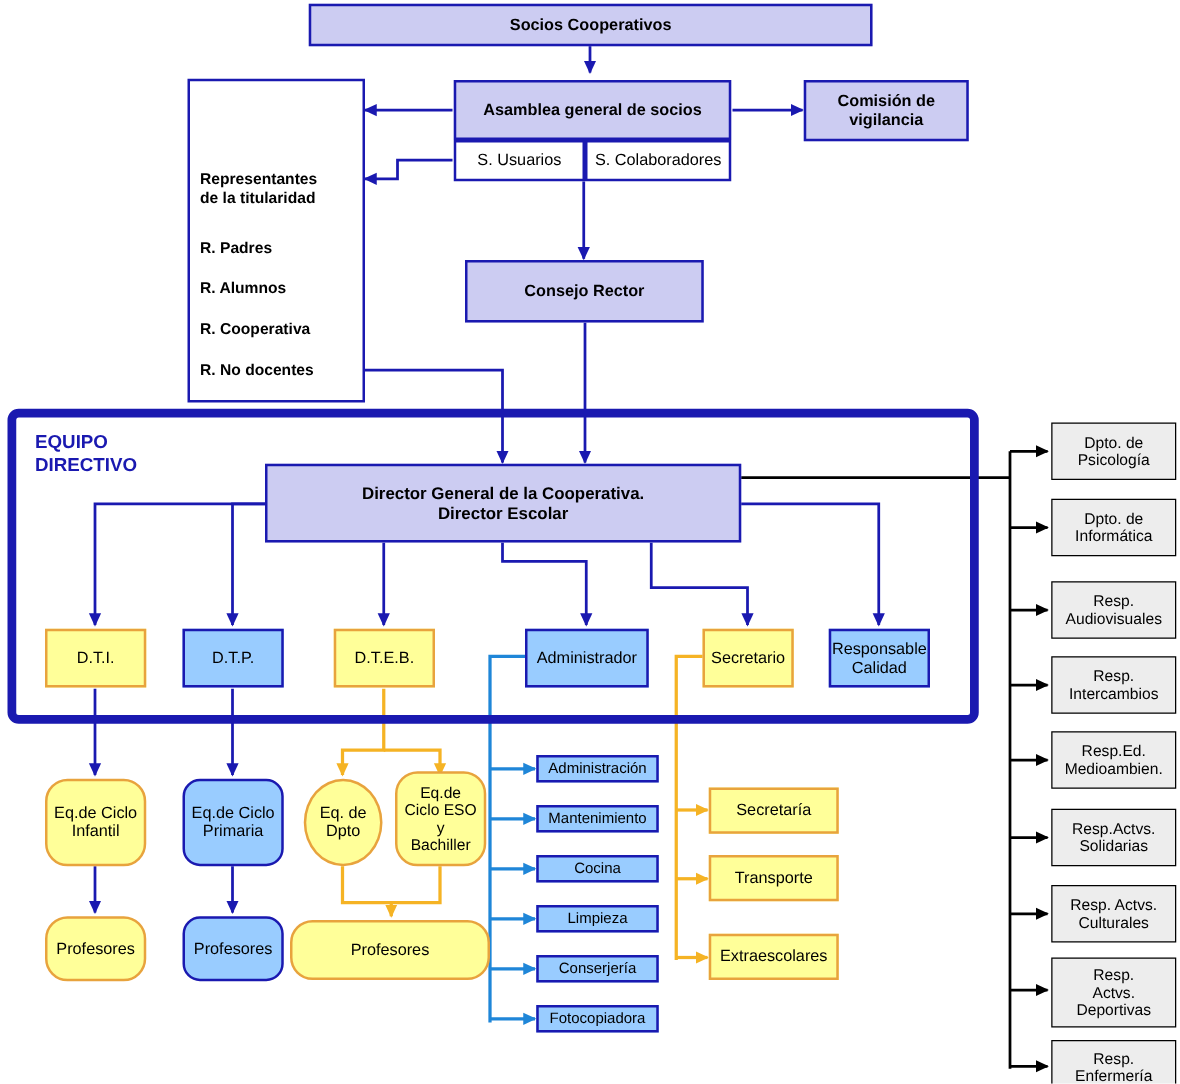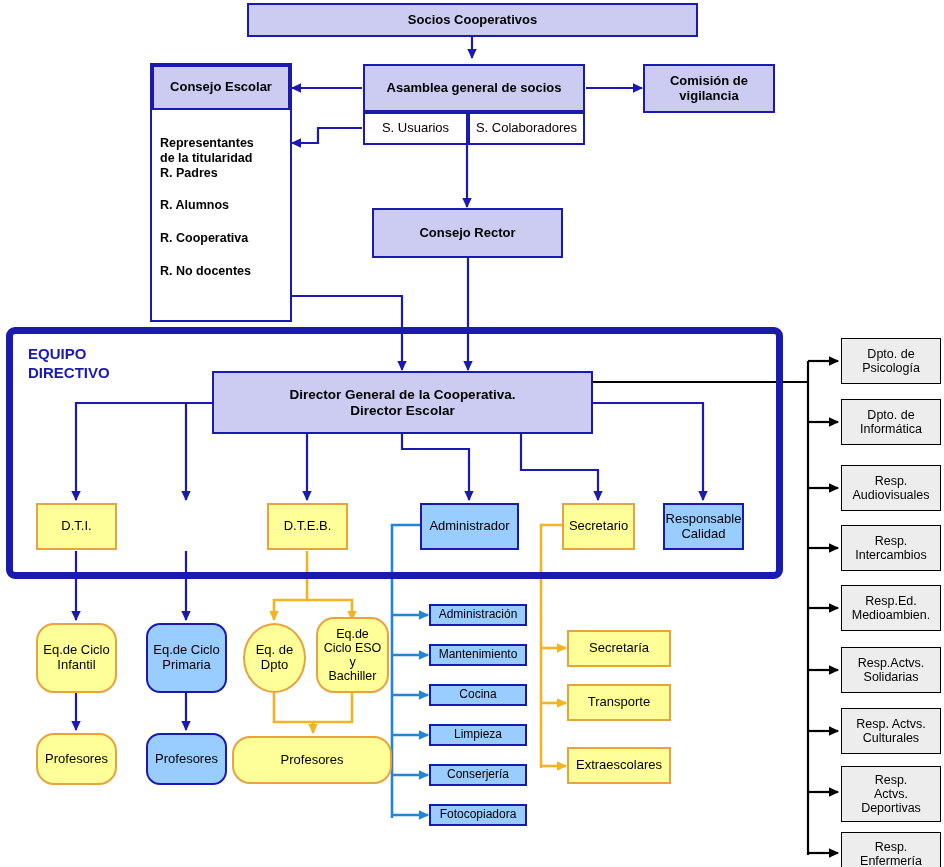--- a/index.html
+++ b/index.html
@@ -131,40 +131,40 @@
   <div class="node lav" style="left:247px;top:3px;width:451px;height:34px;">Socios Cooperativos</div>
 
   <div class="node lav hdr" style="left:363px;top:64px;width:222px;height:48px;">Asamblea general de socios</div>
   <div class="node lav-plain" style="left:363px;top:112px;width:105px;height:33px;text-align:right;">S. Usuarios</div>
   <div class="node lav-plain" style="left:468px;top:112px;width:117px;height:33px;">S. Colaboradores</div>
 
   <div class="node lav" style="left:643px;top:64px;width:132px;height:49px;white-space:pre-line;">Comisión de
 vigilancia</div>
 
   <div class="node boxwhite" style="left:150px;top:63px;width:142px;height:259px;"></div>
-  <div class="node lav hdr" style="left:152px;top:65px;width:138px;height:45px;">Consejo Escolar</div>
   <div style="position:absolute;left:160px;top:136px;width:130px;font-size:12.5px;font-weight:bold;line-height:1.18;">
-    <div style="white-space:pre-line;margin-bottom:0;">Representantes
+    <div style="white-space:pre-line;margin-bottom:25px;">Representantes
 de la titularidad</div>
     <div style="margin-bottom:18px;">R. Padres</div>
     <div style="margin-bottom:18px;">R. Alumnos</div>
     <div style="margin-bottom:18px;">R. Cooperativa</div>
     <div>R. No docentes</div>
   </div>
 
   <div class="node lav hdr" style="left:372px;top:208px;width:191px;height:50px;">Consejo Rector</div>
 
   <div id="equipo-frame"></div>
   <div id="equipo-label">EQUIPO
 DIRECTIVO</div>
 
   <div class="node lav hdr" style="left:212px;top:371px;width:381px;height:63px;white-space:pre-line;font-size:13.5px;">Director General de la Cooperativa.
 Director Escolar</div>
 
   <div class="node yel" style="left:36px;top:503px;width:81px;height:47px;">D.T.I.</div>
+  <div class="node blu" style="left:146px;top:503px;width:81px;height:47px;">D.T.P.</div>
   <div class="node blu" style="left:420px;top:503px;width:99px;height:47px;">Administrador</div>
   <div class="node yel" style="left:267px;top:503px;width:81px;height:47px;">D.T.E.B.</div>
   <div class="node yel" style="left:562px;top:503px;width:73px;height:47px;">Secretario</div>
   <div class="node blu" style="left:663px;top:503px;width:81px;height:47px;white-space:pre-line;">Responsable
 Calidad</div>
 
   <div class="node yel-round" style="left:36px;top:623px;width:81px;height:70px;white-space:pre-line;">Eq.de Ciclo
 Infantil</div>
   <div class="node yel-round" style="left:36px;top:733px;width:81px;height:52px;">Profesores</div>
 

